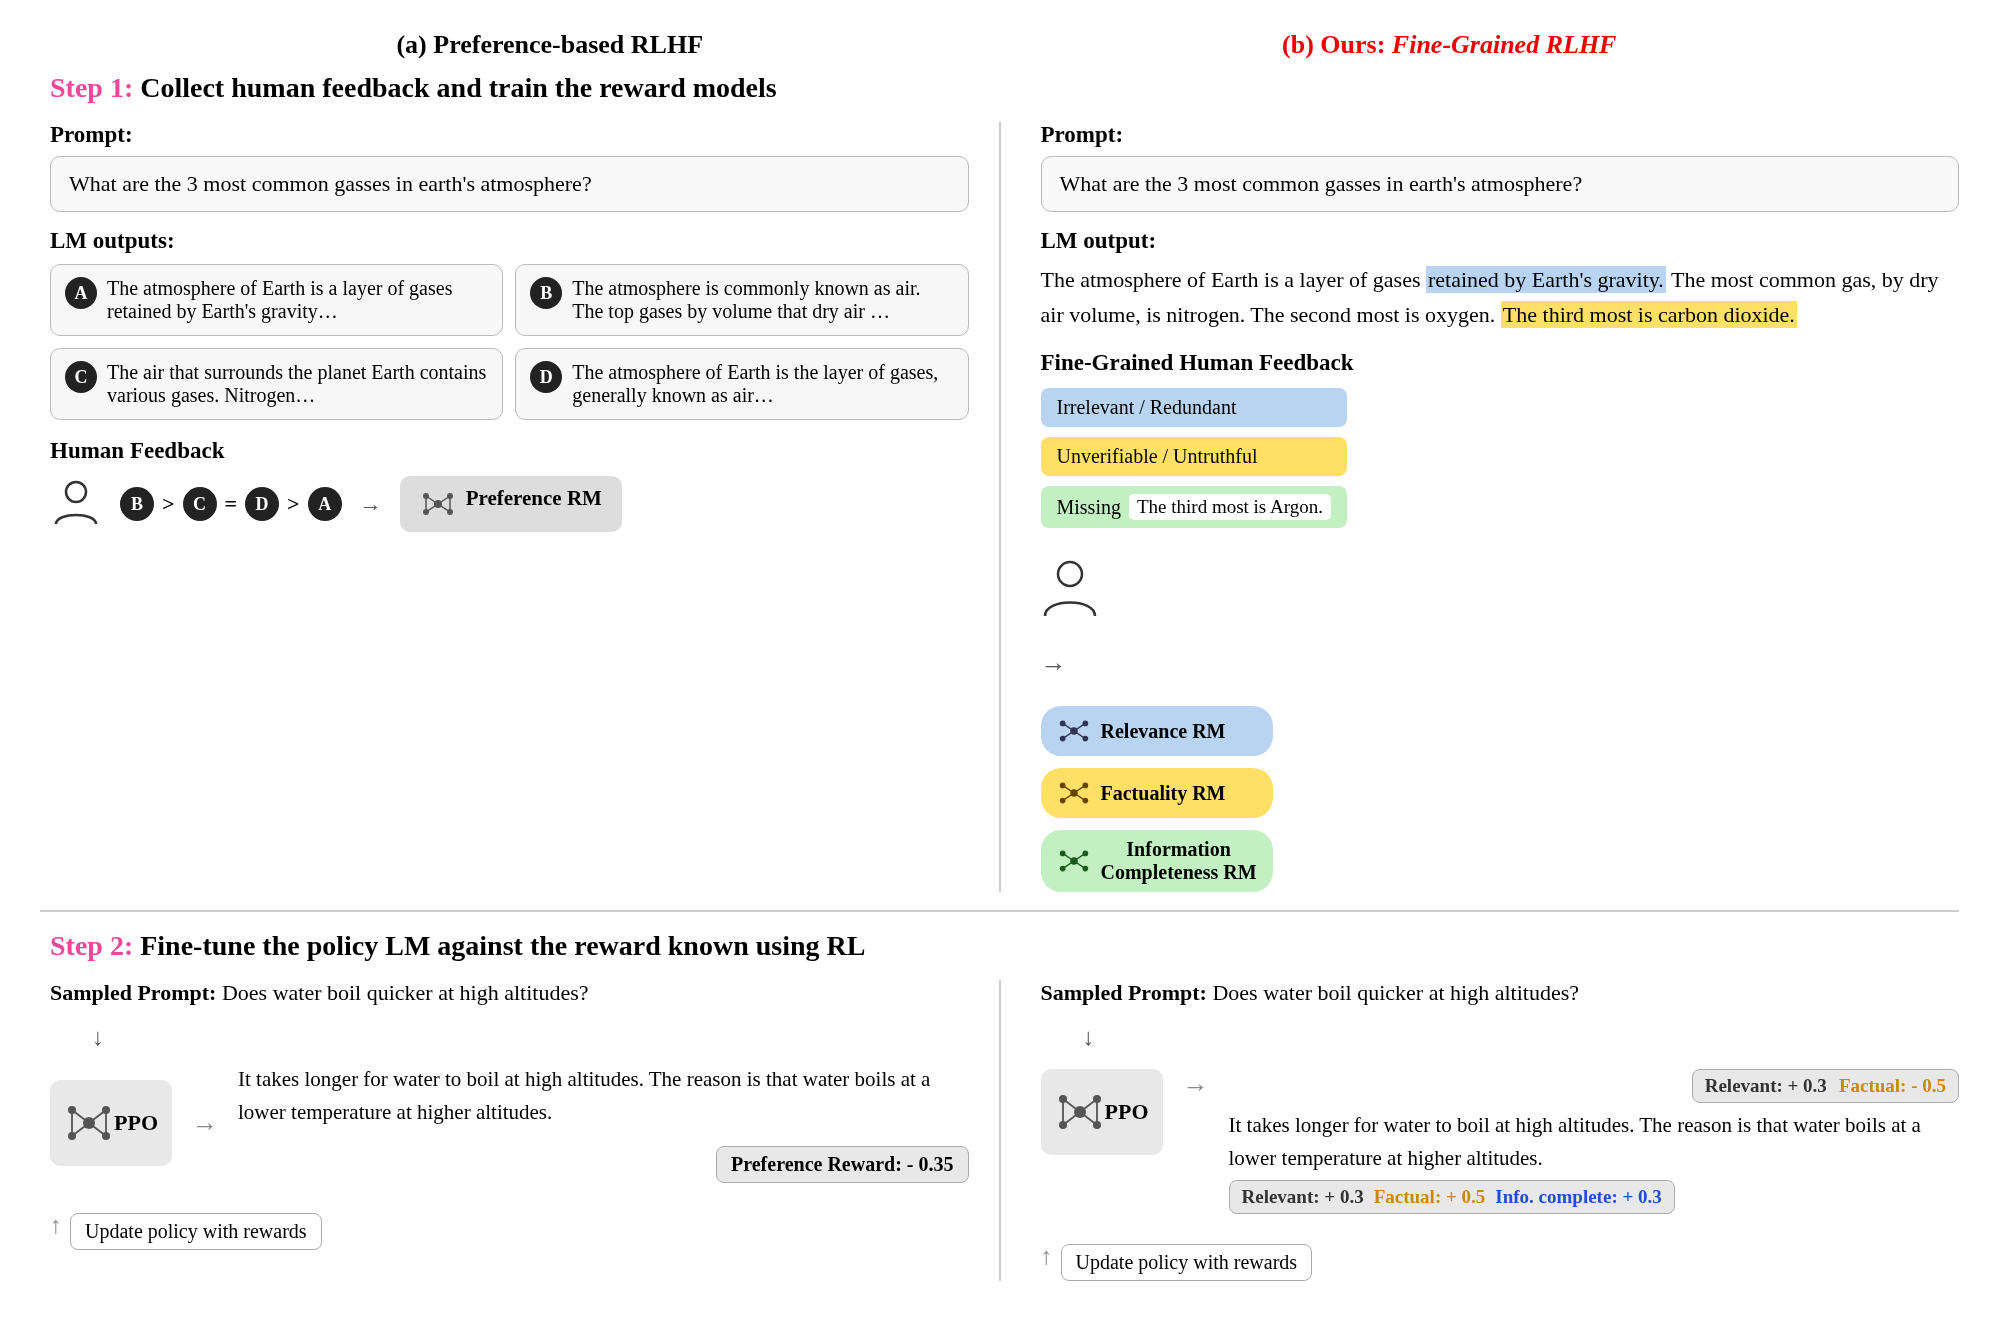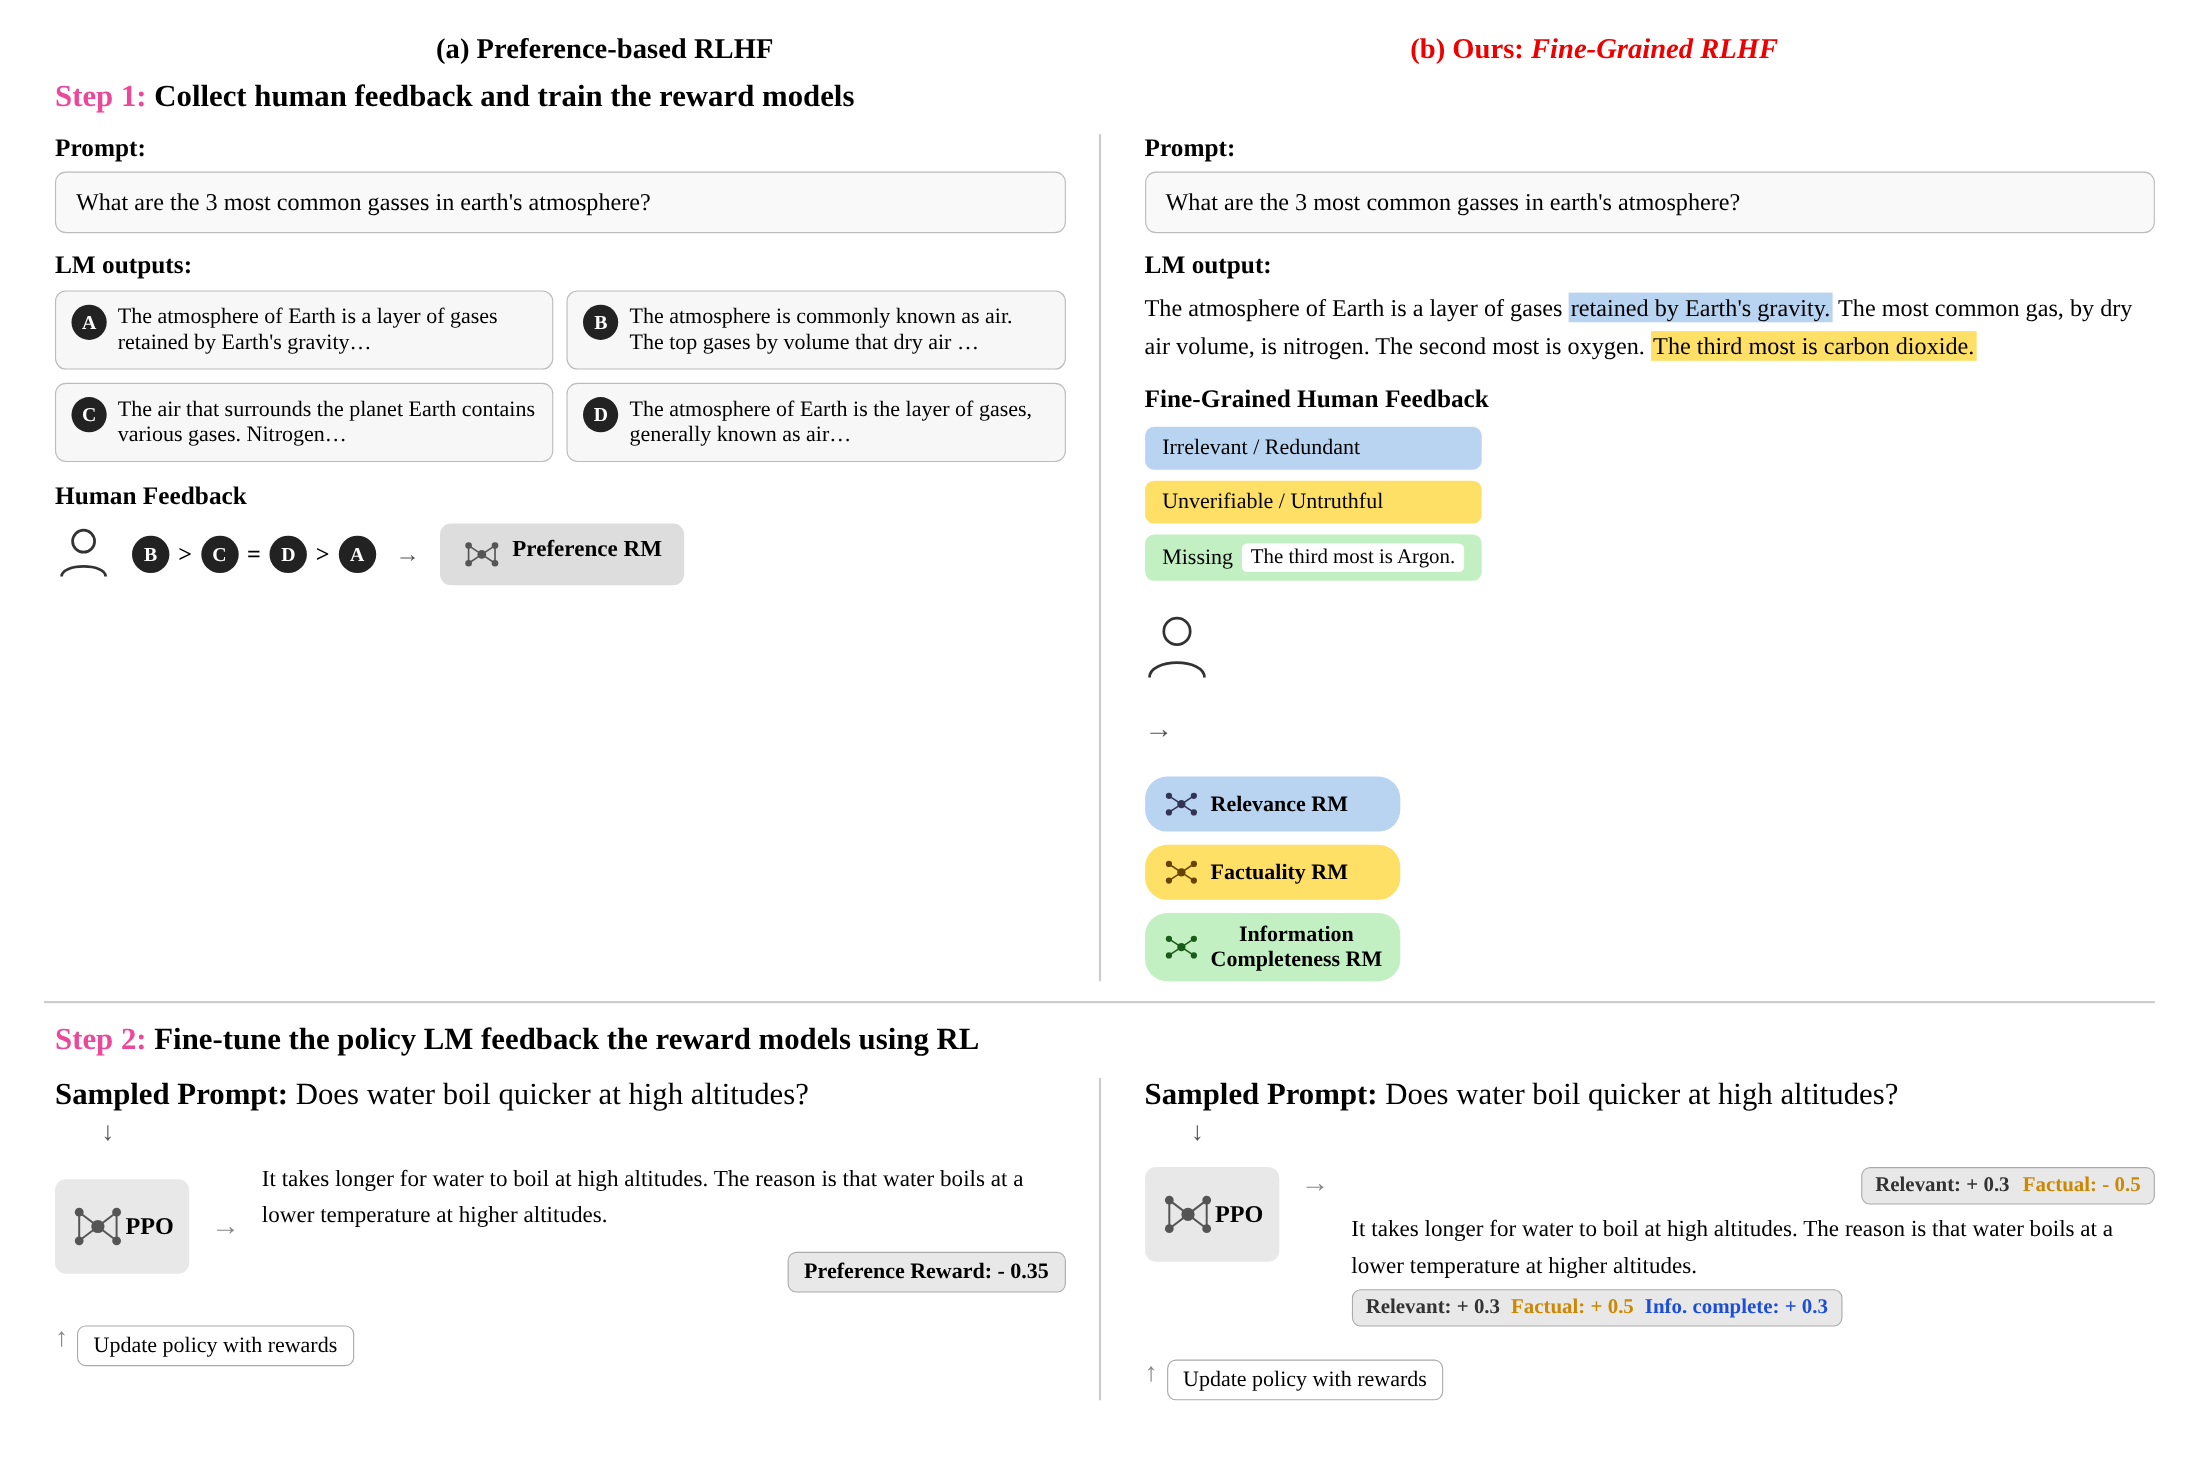--- a/index.html
+++ b/index.html
@@ -219,21 +219,22 @@
       flex: 1;
       padding-right: 30px;
       border-right: 2px solid #ccc;
       padding-left: 10px;
     }
     .step2-right {
       flex: 1;
       padding-left: 40px;
     }
     .sampled-prompt-line {
-      font-size: 28px;
+      font-size: 22px;
+      margin-bottom: 14px;
     }
     .sampled-prompt-line .label {
       font-weight: bold;
     }
     .ppo-output-row {
       display: flex;
       align-items: center;
       gap: 20px;
     }
     .ppo-box {
@@ -473,21 +474,21 @@
         </div>
       </div>
     </div>
   </div>
 </div>
 
 <div class="divider-line"></div>
 
 <div class="step-header" style="padding: 0 10px;">
   <span class="step-label">Step 2:</span>
-  <span class="step-desc">Fine-tune the policy LM feedback the reward models using RL</span>
+  <span class="step-desc">Fine-tune the policy LM against the reward known using RL</span>
 </div>
 
 <div class="step2-layout">
 
   <div class="step2-left">
     <div class="sampled-prompt-line">
       <span class="label">Sampled Prompt: </span><span>Does water boil quicker at high altitudes?</span>
     </div>
     <div style="display:flex;flex-direction:column;align-items:flex-start;gap:8px;">
       <div class="down-arrow" style="margin-left:42px;">↓</div>

